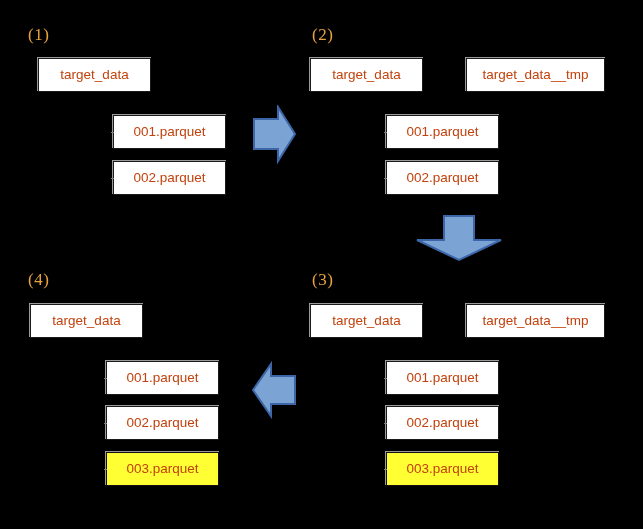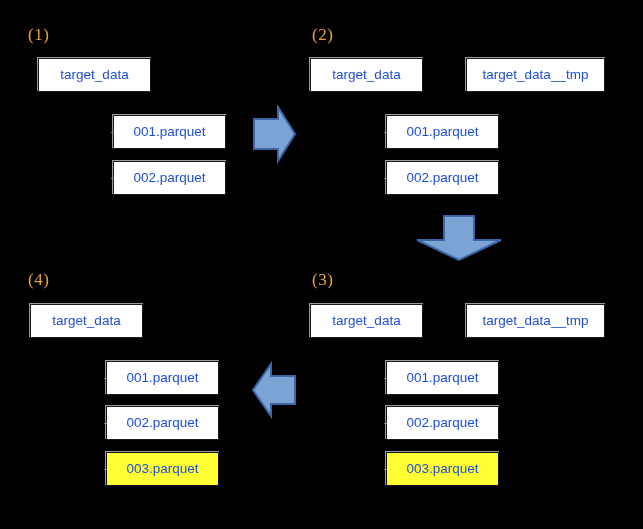--- a/index.html
+++ b/index.html
@@ -30,21 +30,21 @@
     letter-spacing: 0.5px;
     white-space: nowrap;
   }
 
   
   .node {
     position: absolute;
     box-sizing: border-box;
     background: #FFFFFF;
     border: 1px solid #1A1A1A;
-    color: #1d4ed8;
+    color: #c2410c;
     font-family: "Liberation Sans", sans-serif;
     font-size: 13.5px;
     line-height: 1;
     display: flex;
     align-items: center;
     justify-content: center;
     white-space: nowrap;
     
     box-shadow: -1px -1px 0 0 #9A9A9A, 0 -1px 0 0 #9A9A9A;
   }

